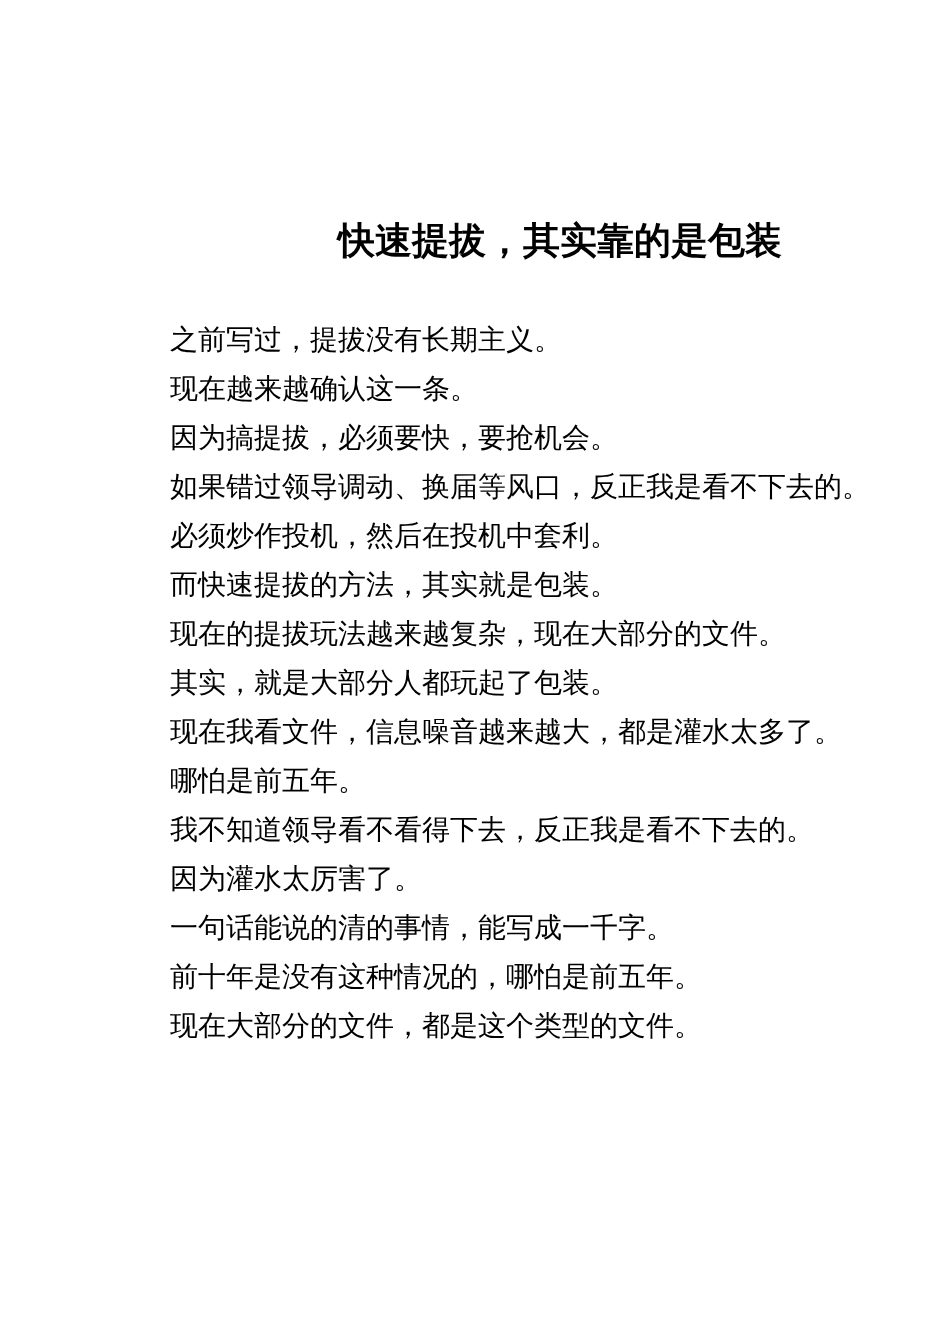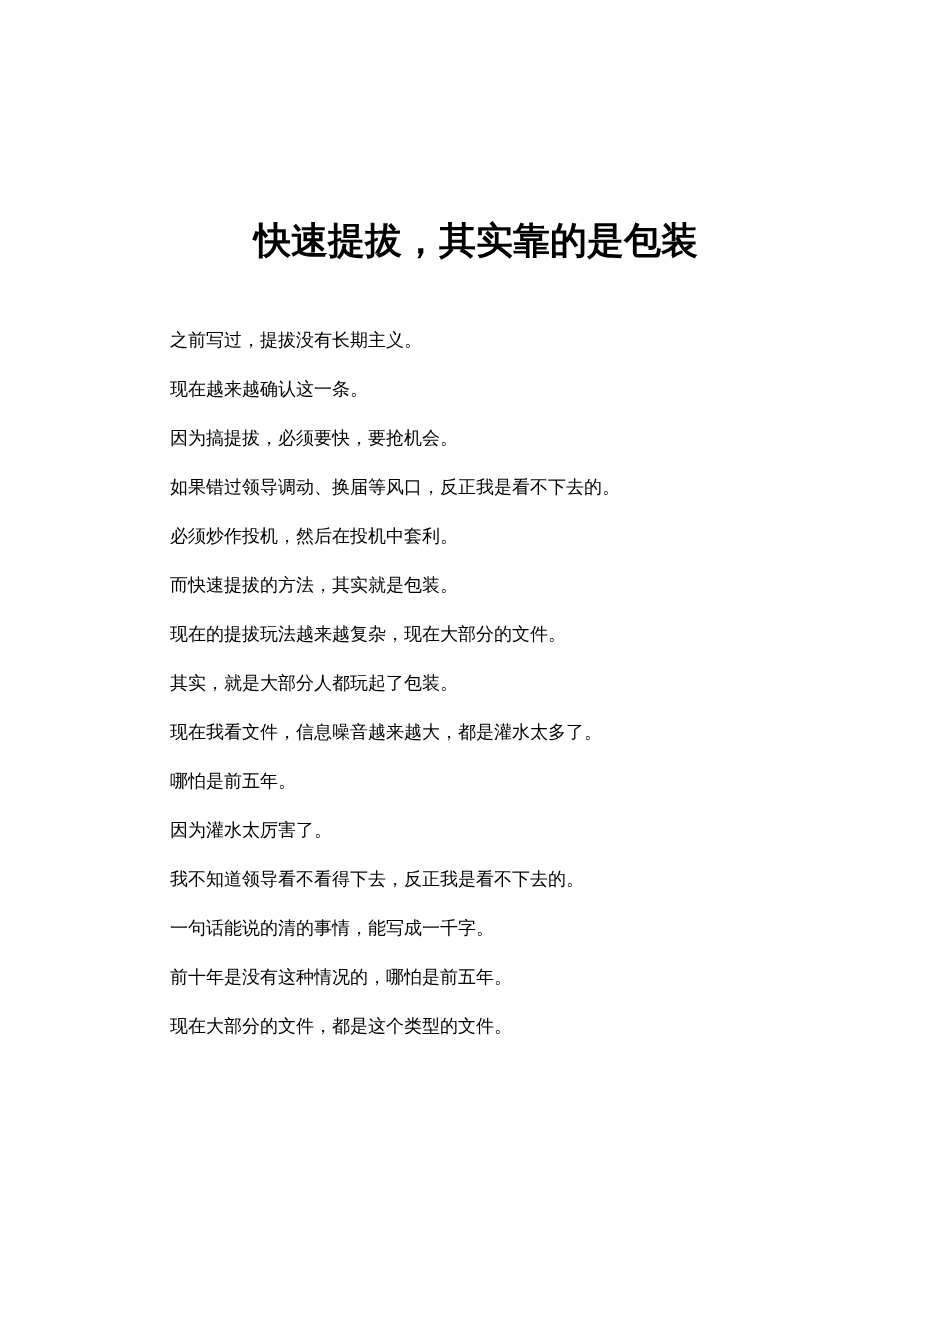--- a/index.html
+++ b/index.html
@@ -21,30 +21,30 @@
     box-sizing: border-box;
     padding-top: 222px;
     padding-left: 170px;
     padding-right: 168px;
   }
   .page-title {
     font-size: 37px;
     font-weight: 700;
     line-height: 1;
     margin: 0 0 68px 0;
-    text-align: center;
+    text-align: right;
     width: 612px;
     letter-spacing: 0;
     white-space: nowrap;
   }
   .document-body {
     width: 612px;
   }
   .document-body p {
-    font-size: 18px;
+    font-size: 28px;
     font-weight: 400;
     line-height: 26px;
     margin: 0 0 23px 0;
     white-space: nowrap;
     letter-spacing: 0;
   }
 </style>
 </head>
 <body>
 
@@ -54,19 +54,19 @@
     <p>之前写过，提拔没有长期主义。</p>
     <p>现在越来越确认这一条。</p>
     <p>因为搞提拔，必须要快，要抢机会。</p>
     <p>如果错过领导调动、换届等风口，反正我是看不下去的。</p>
     <p>必须炒作投机，然后在投机中套利。</p>
     <p>而快速提拔的方法，其实就是包装。</p>
     <p>现在的提拔玩法越来越复杂，现在大部分的文件。</p>
     <p>其实，就是大部分人都玩起了包装。</p>
     <p>现在我看文件，信息噪音越来越大，都是灌水太多了。</p>
     <p>哪怕是前五年。</p>
+    <p>我不知道领导看不看得下去，反正我是看不下去的。</p>
     <p>因为灌水太厉害了。</p>
-    <p>我不知道领导看不看得下去，反正我是看不下去的。</p>
     <p>一句话能说的清的事情，能写成一千字。</p>
     <p>前十年是没有这种情况的，哪怕是前五年。</p>
     <p>现在大部分的文件，都是这个类型的文件。</p>
   </div>
 </div>
 
 </body></html>

